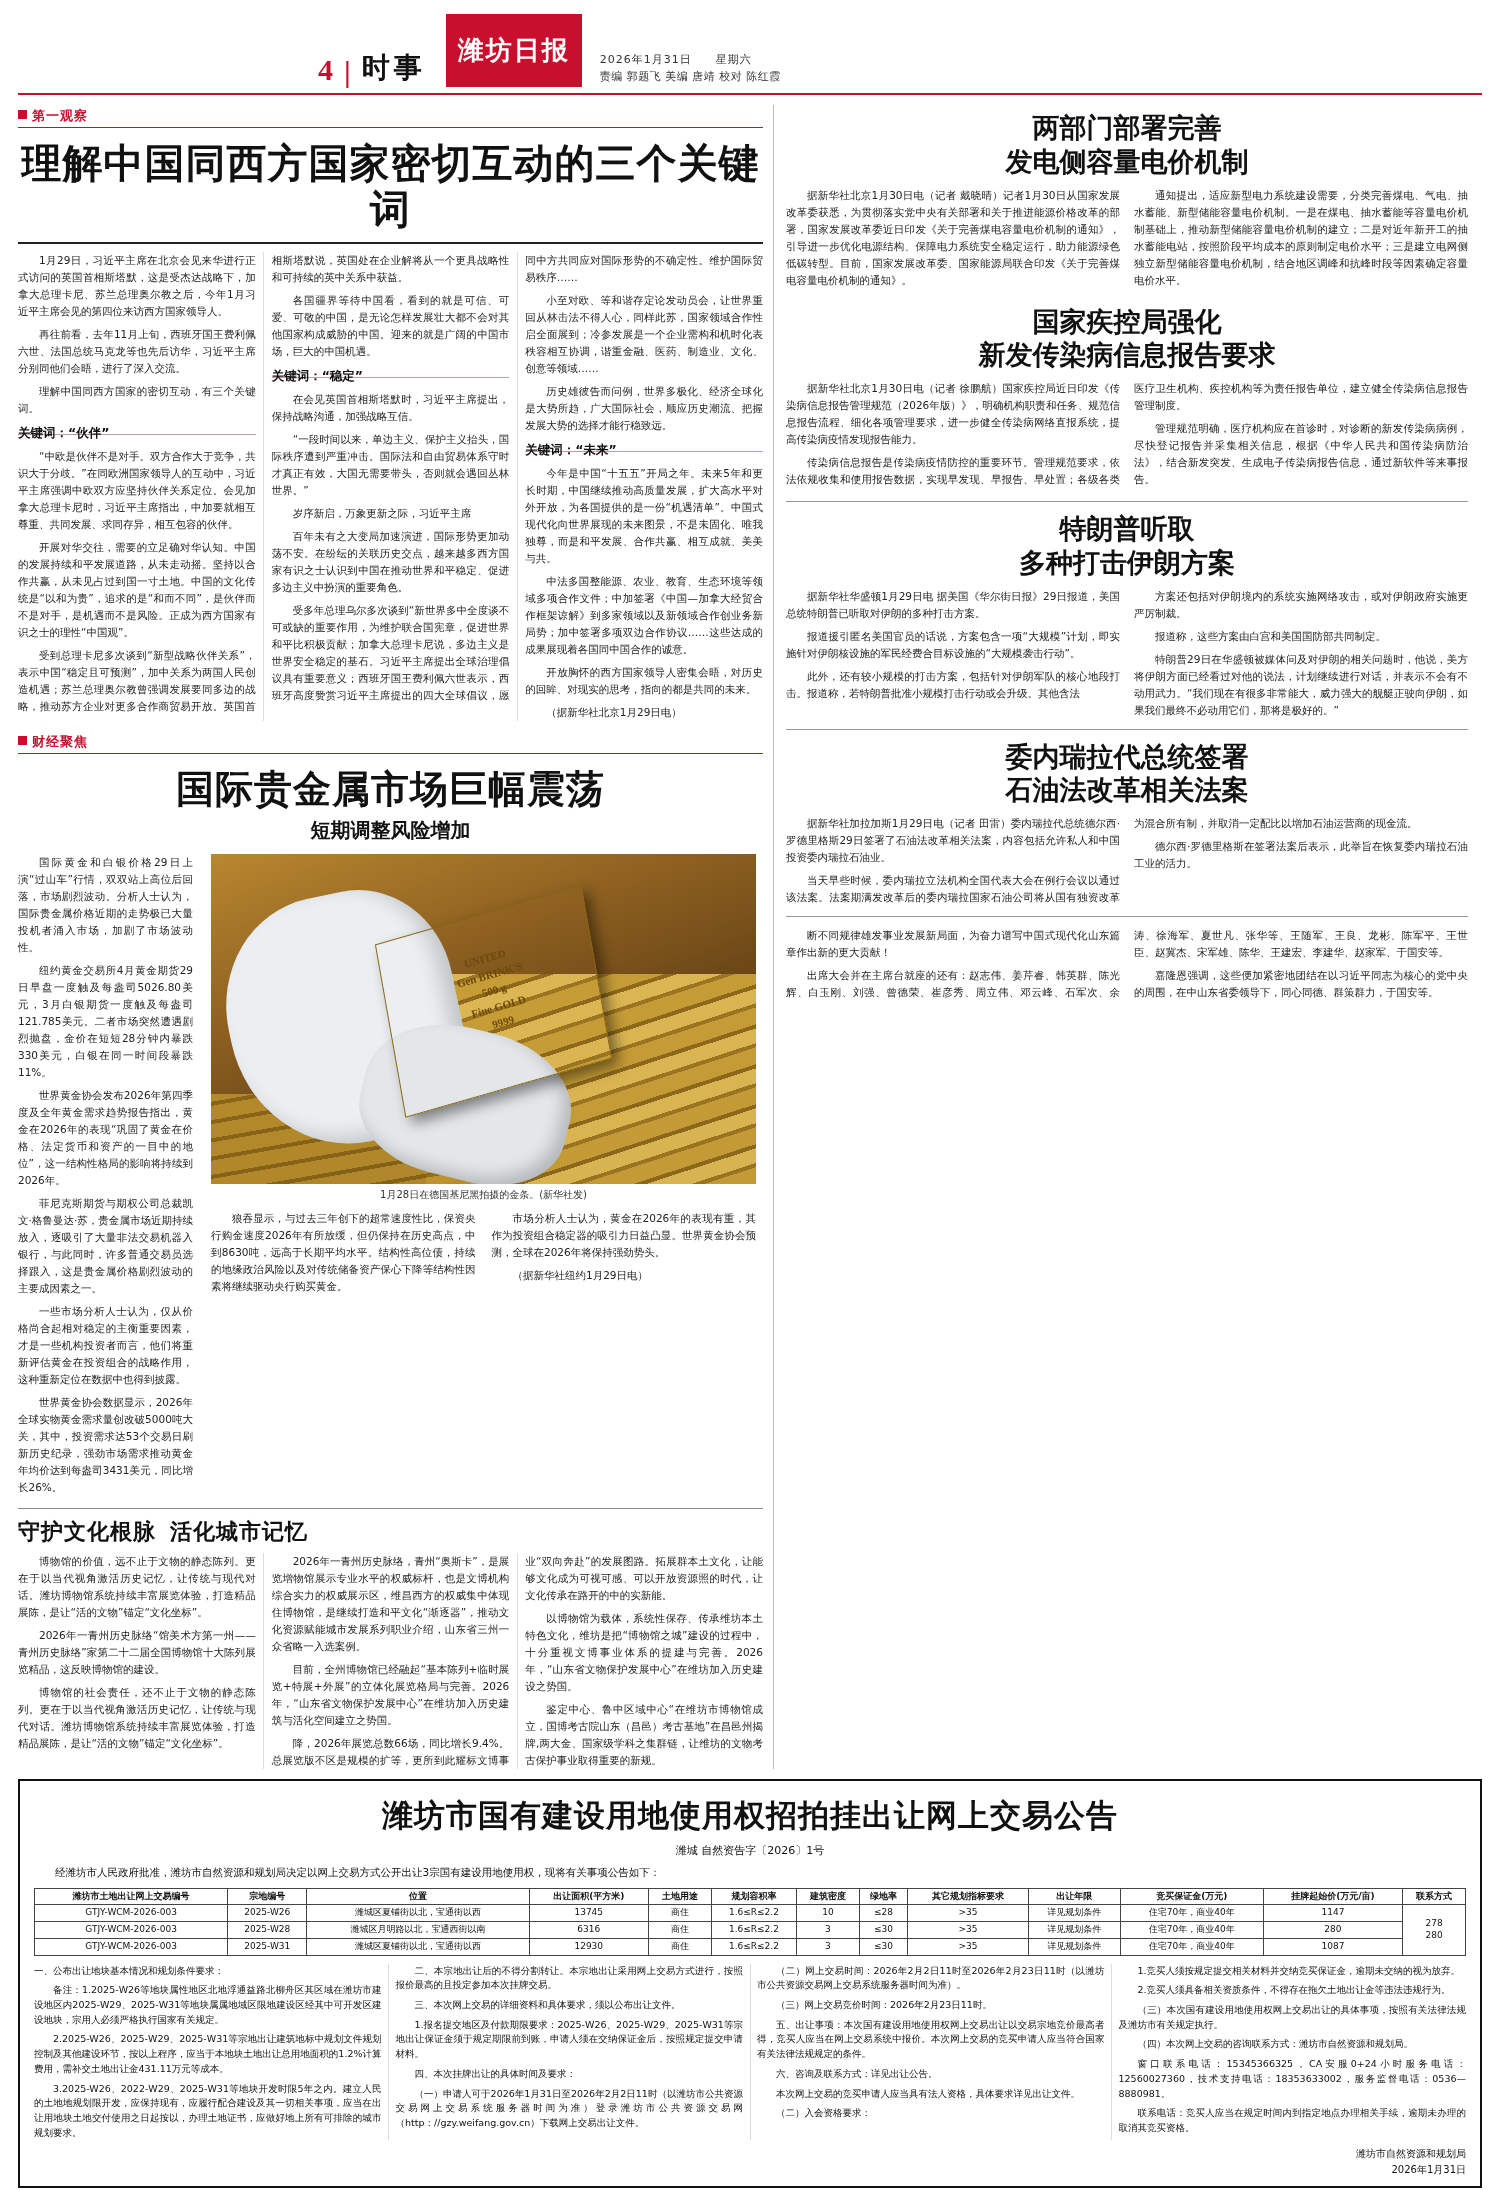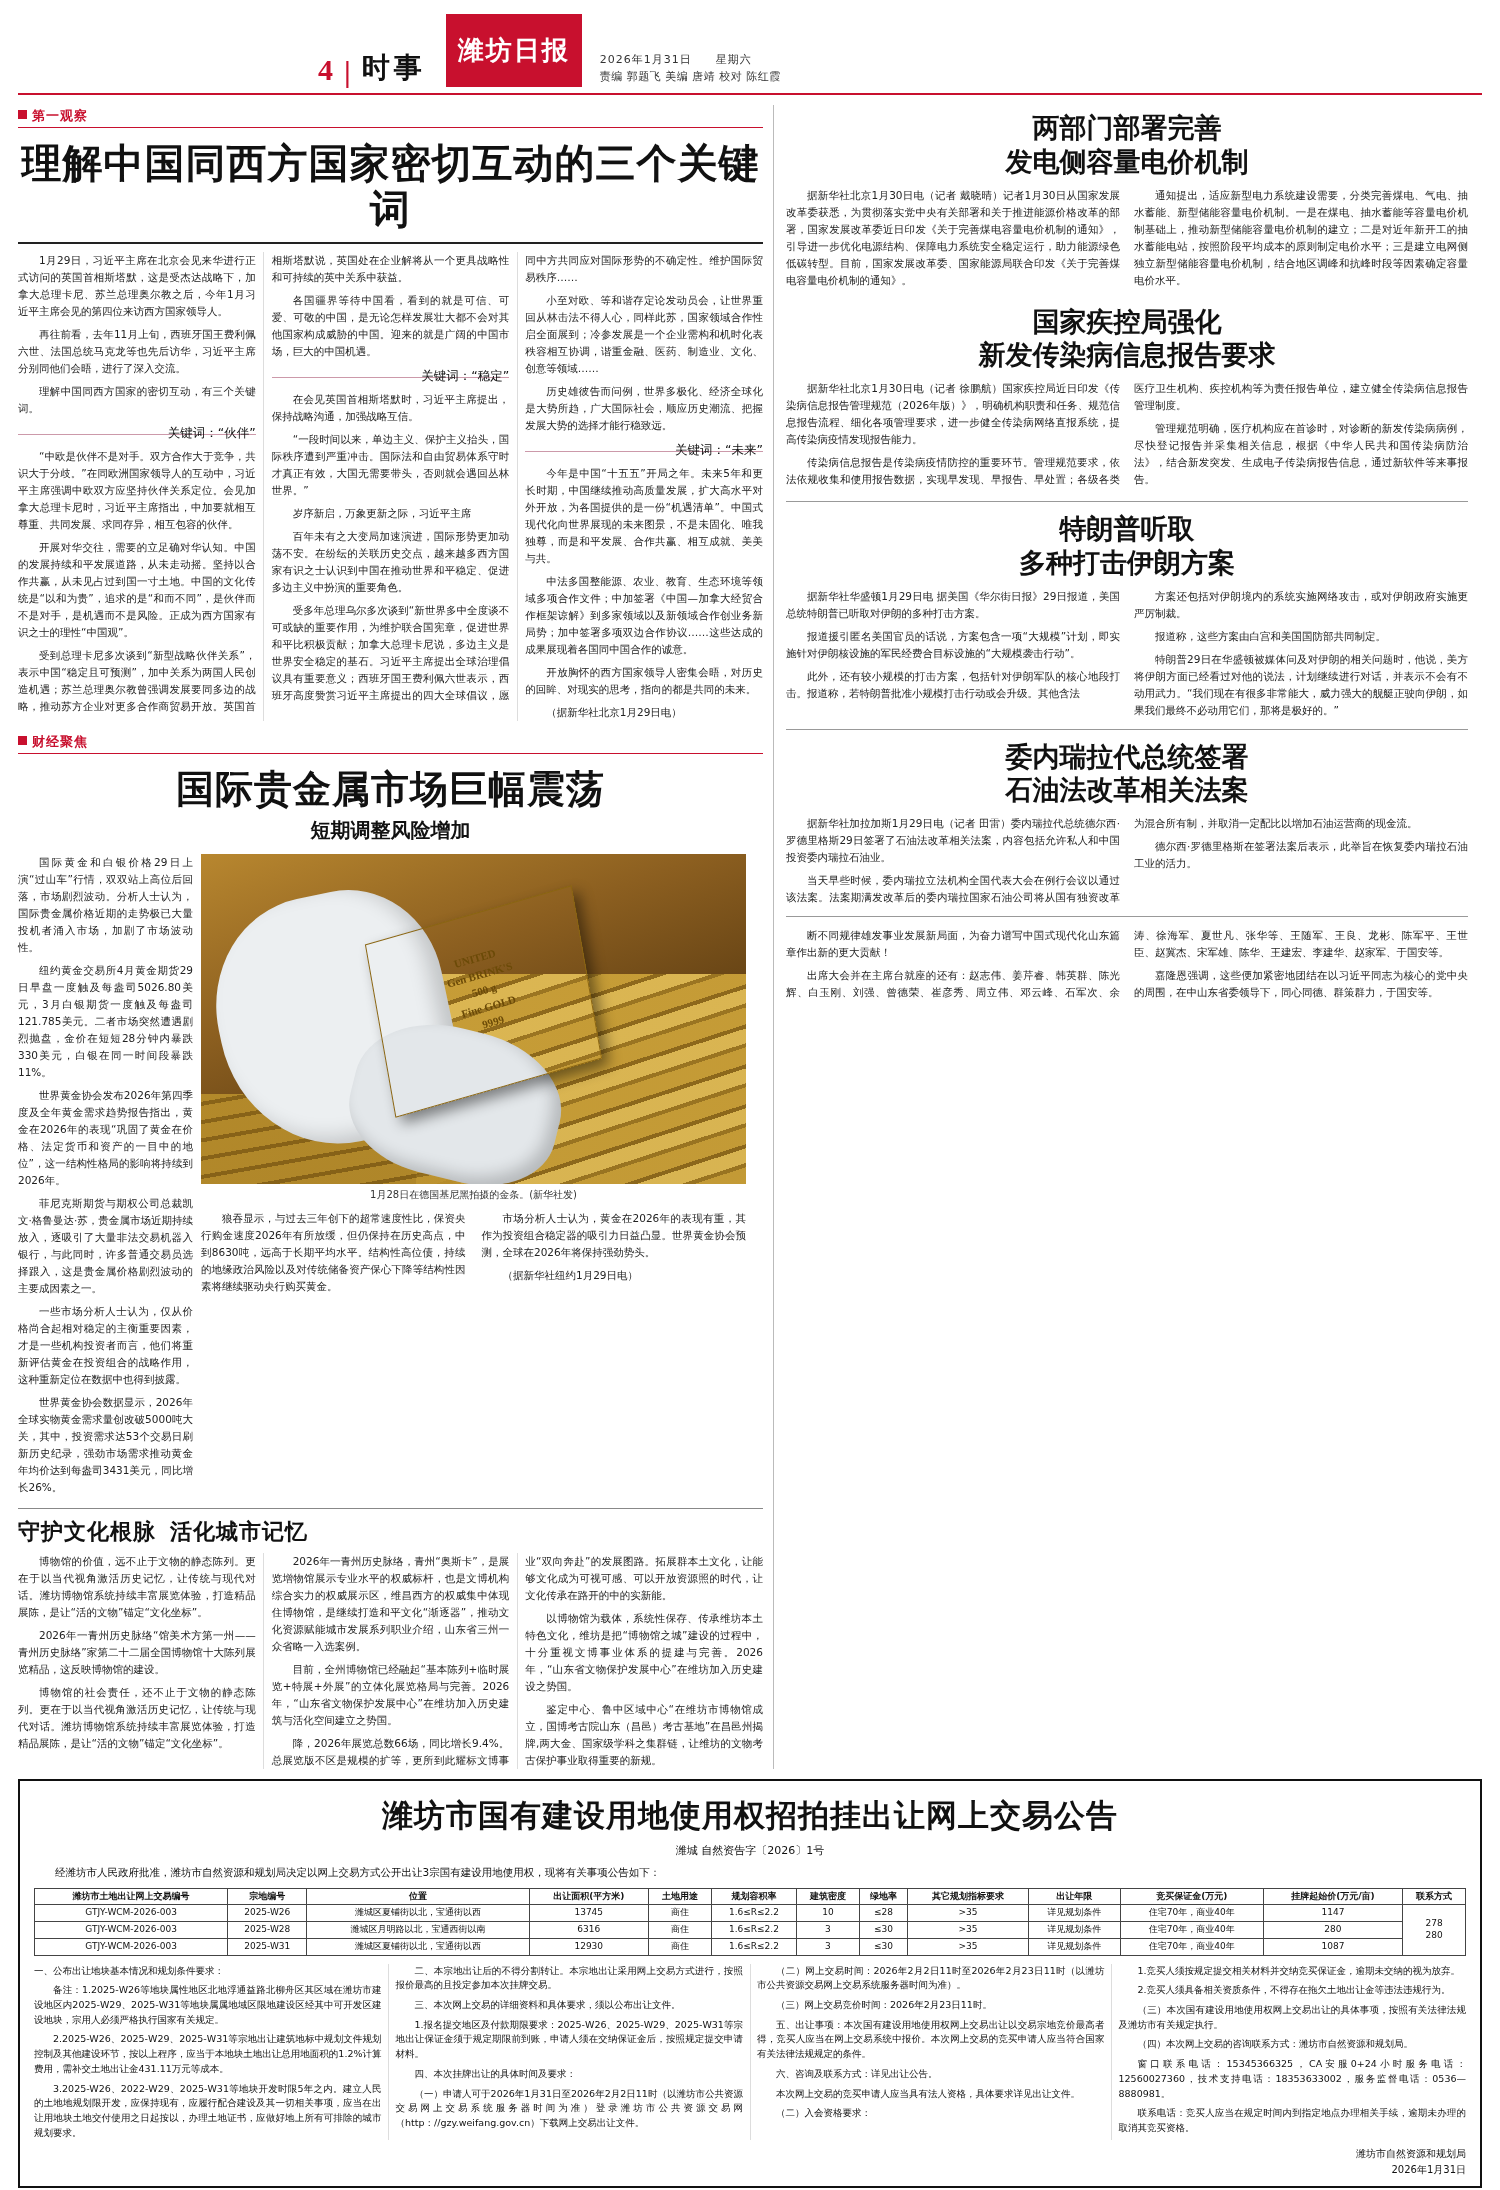--- a/index.html
+++ b/index.html
@@ -38,27 +38,27 @@
   h1.headline {
     font-family:"DejaVu Sans", sans-serif;
     font-size:40px; font-weight:bold; text-align:center; letter-spacing:1px;
     margin:12px 0 10px 0; line-height:1.15;
   }
   .rule-dark { border:0; border-top:2px solid #222; margin:6px 0 8px 0;}
 
   .cols3 { column-count:3; column-gap:16px; column-rule:1px solid #ddd; }
   .cols2 { column-count:2; column-gap:16px; }
   p.t { font-size:10.5px; line-height:1.62; text-align:justify; margin:0 0 6px 0; text-indent:2em; color:#222; }
-  .kw { text-align:right; font-weight:normal; font-size:12.5px; margin:8px 0 6px 0; position:relative; }
+  .kw { text-align:left; font-weight:bold; font-size:12.5px; margin:8px 0 6px 0; position:relative; }
   .kw:before { content:""; position:absolute; left:0; right:0; top:50%; border-top:1px solid #c9a; z-index:-1;}
 
   
   .feat-title { font-size:38px; font-weight:bold; text-align:center; margin:10px 0 2px; letter-spacing:1px;}
   .feat-sub { font-size:20px; font-weight:bold; text-align:center; margin:0 0 10px; }
-  .feat-grid { display:flex; gap:8px; }
+  .feat-grid { display:flex; gap:18px; }
   .feat-textcol { width:175px; }
   .photo-wrap { width:545px; }
   .photo {
     width:545px; height:330px; position:relative; overflow:hidden;
     background:linear-gradient(160deg,#b8872f 0%, #8c5f20 35%, #5c3c12 70%, #3a2608 100%);
   }
   .photo .glove {
     position:absolute; left:18px; top:40px; width:230px; height:250px; background:#eceff1;
     border-radius:45% 40% 35% 50%; transform:rotate(-12deg); box-shadow:inset -12px -8px 20px rgba(0,0,0,.18);
   }

